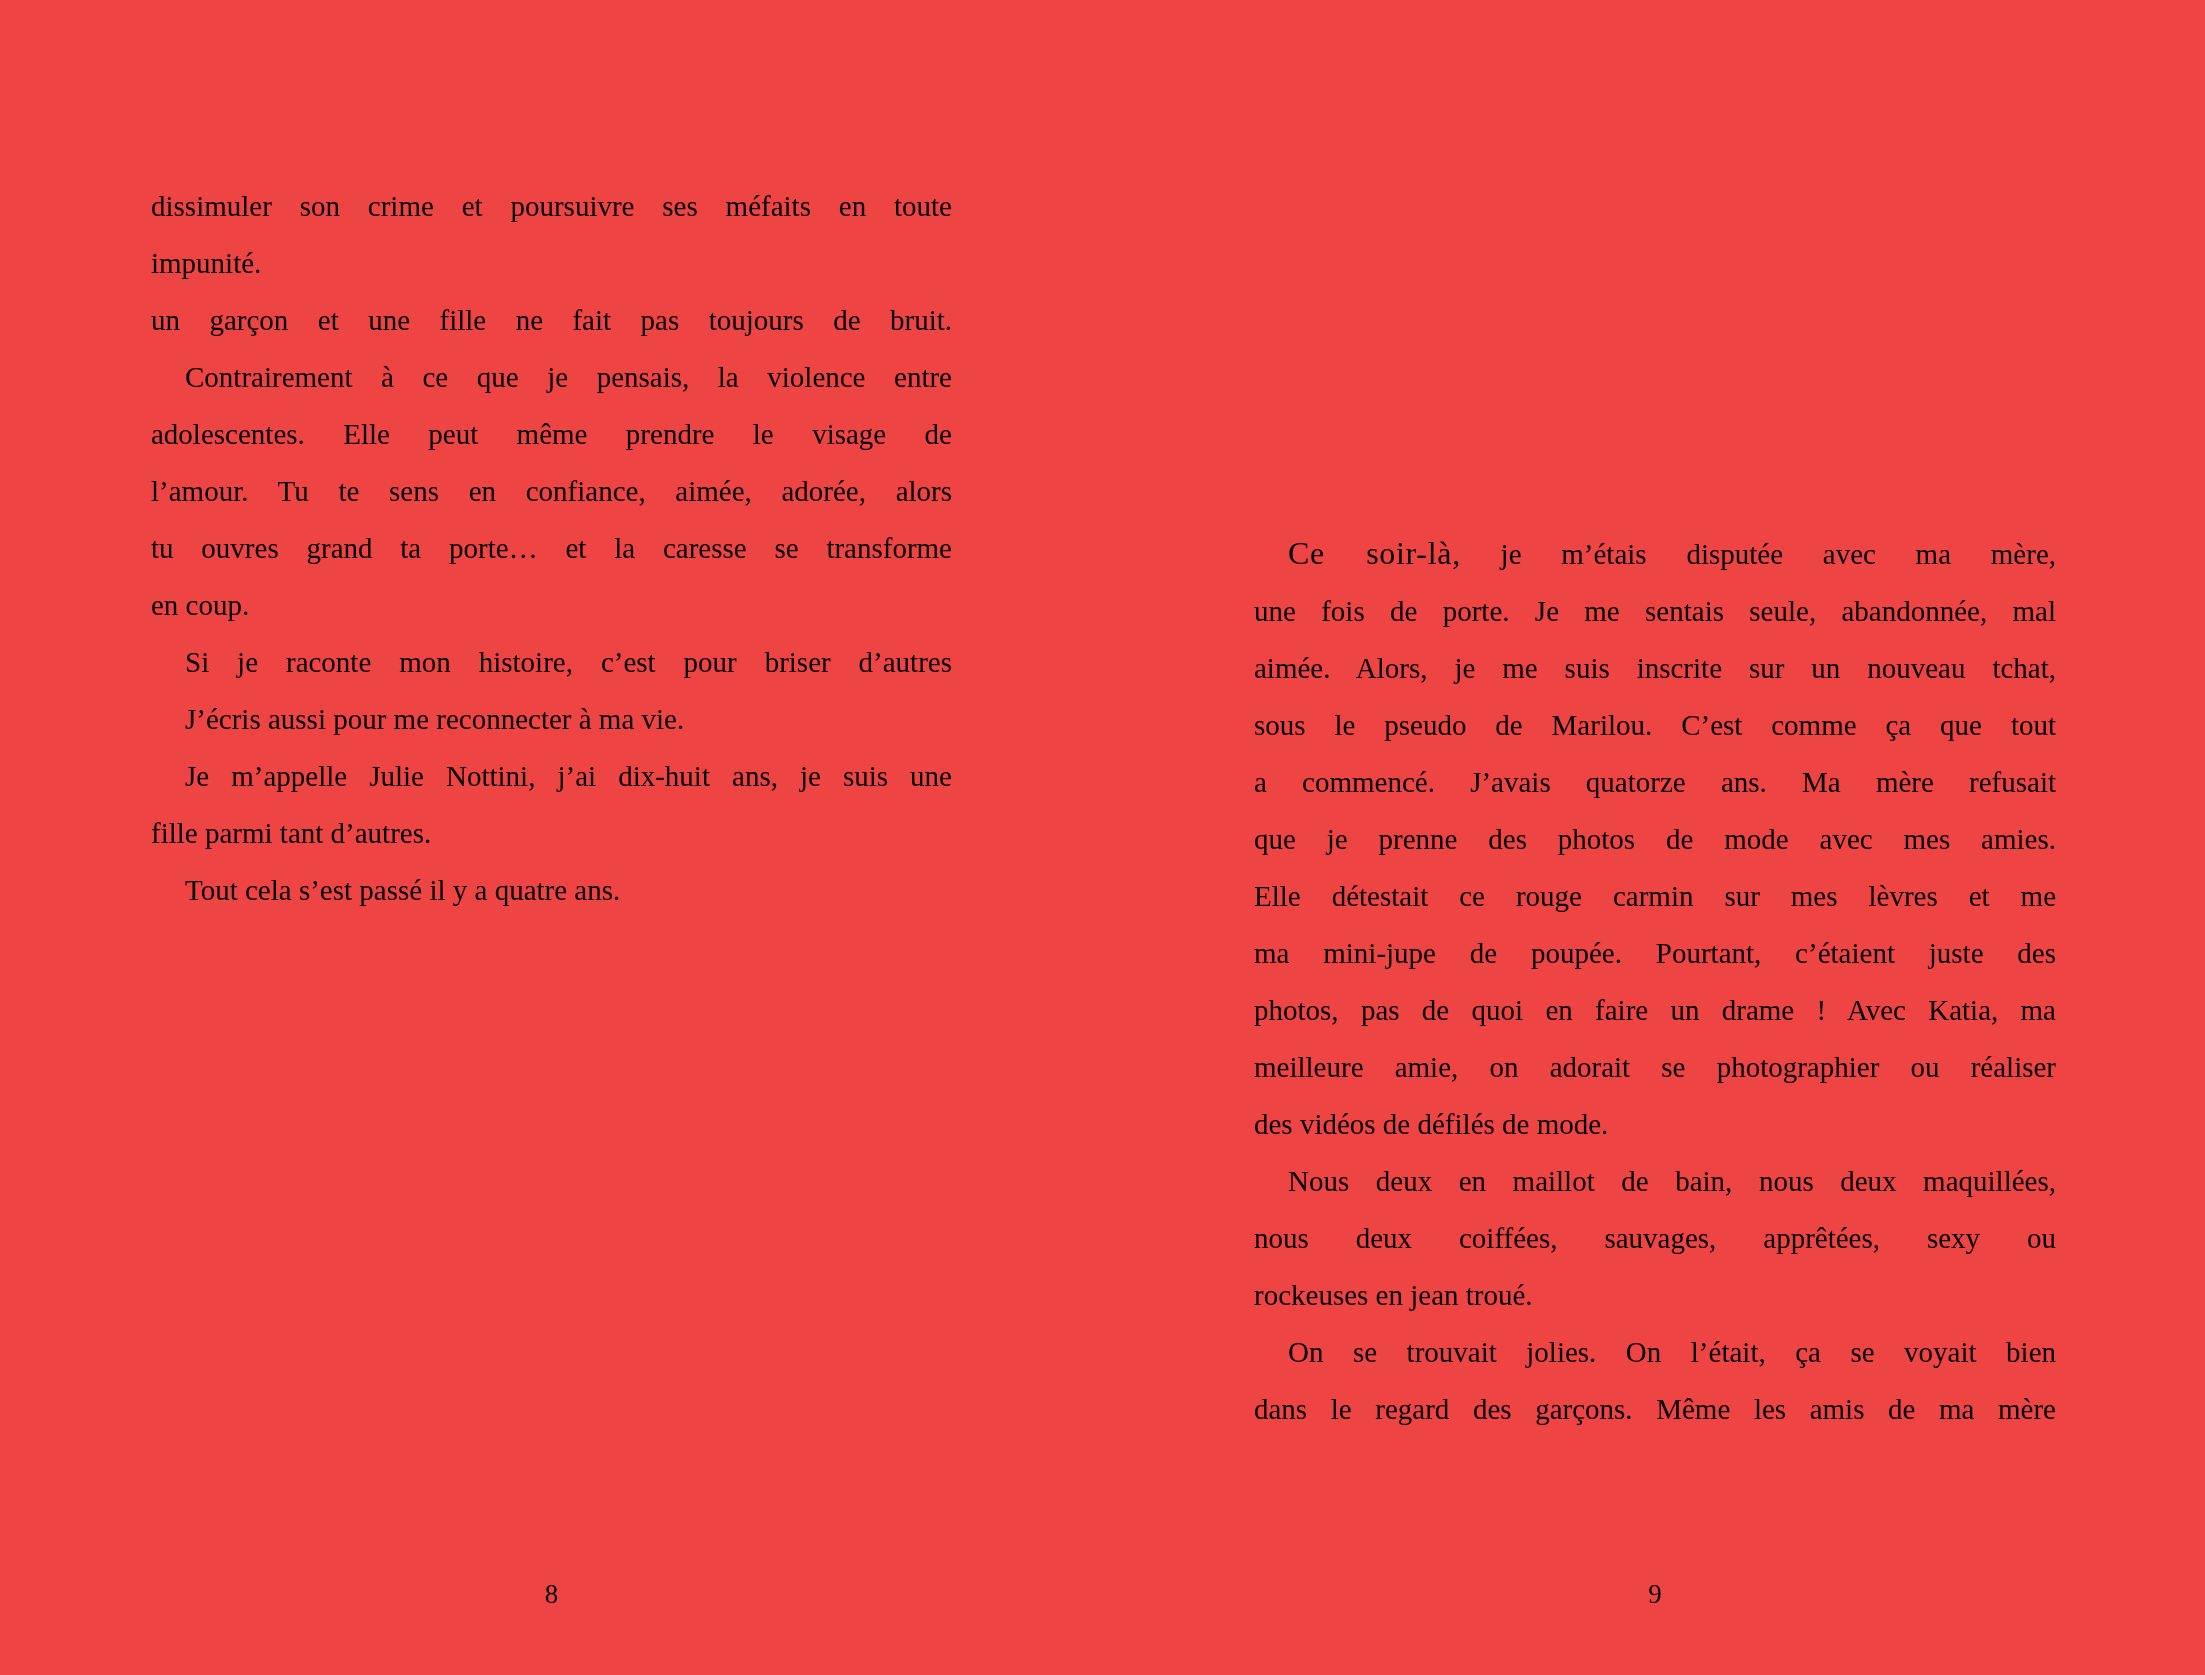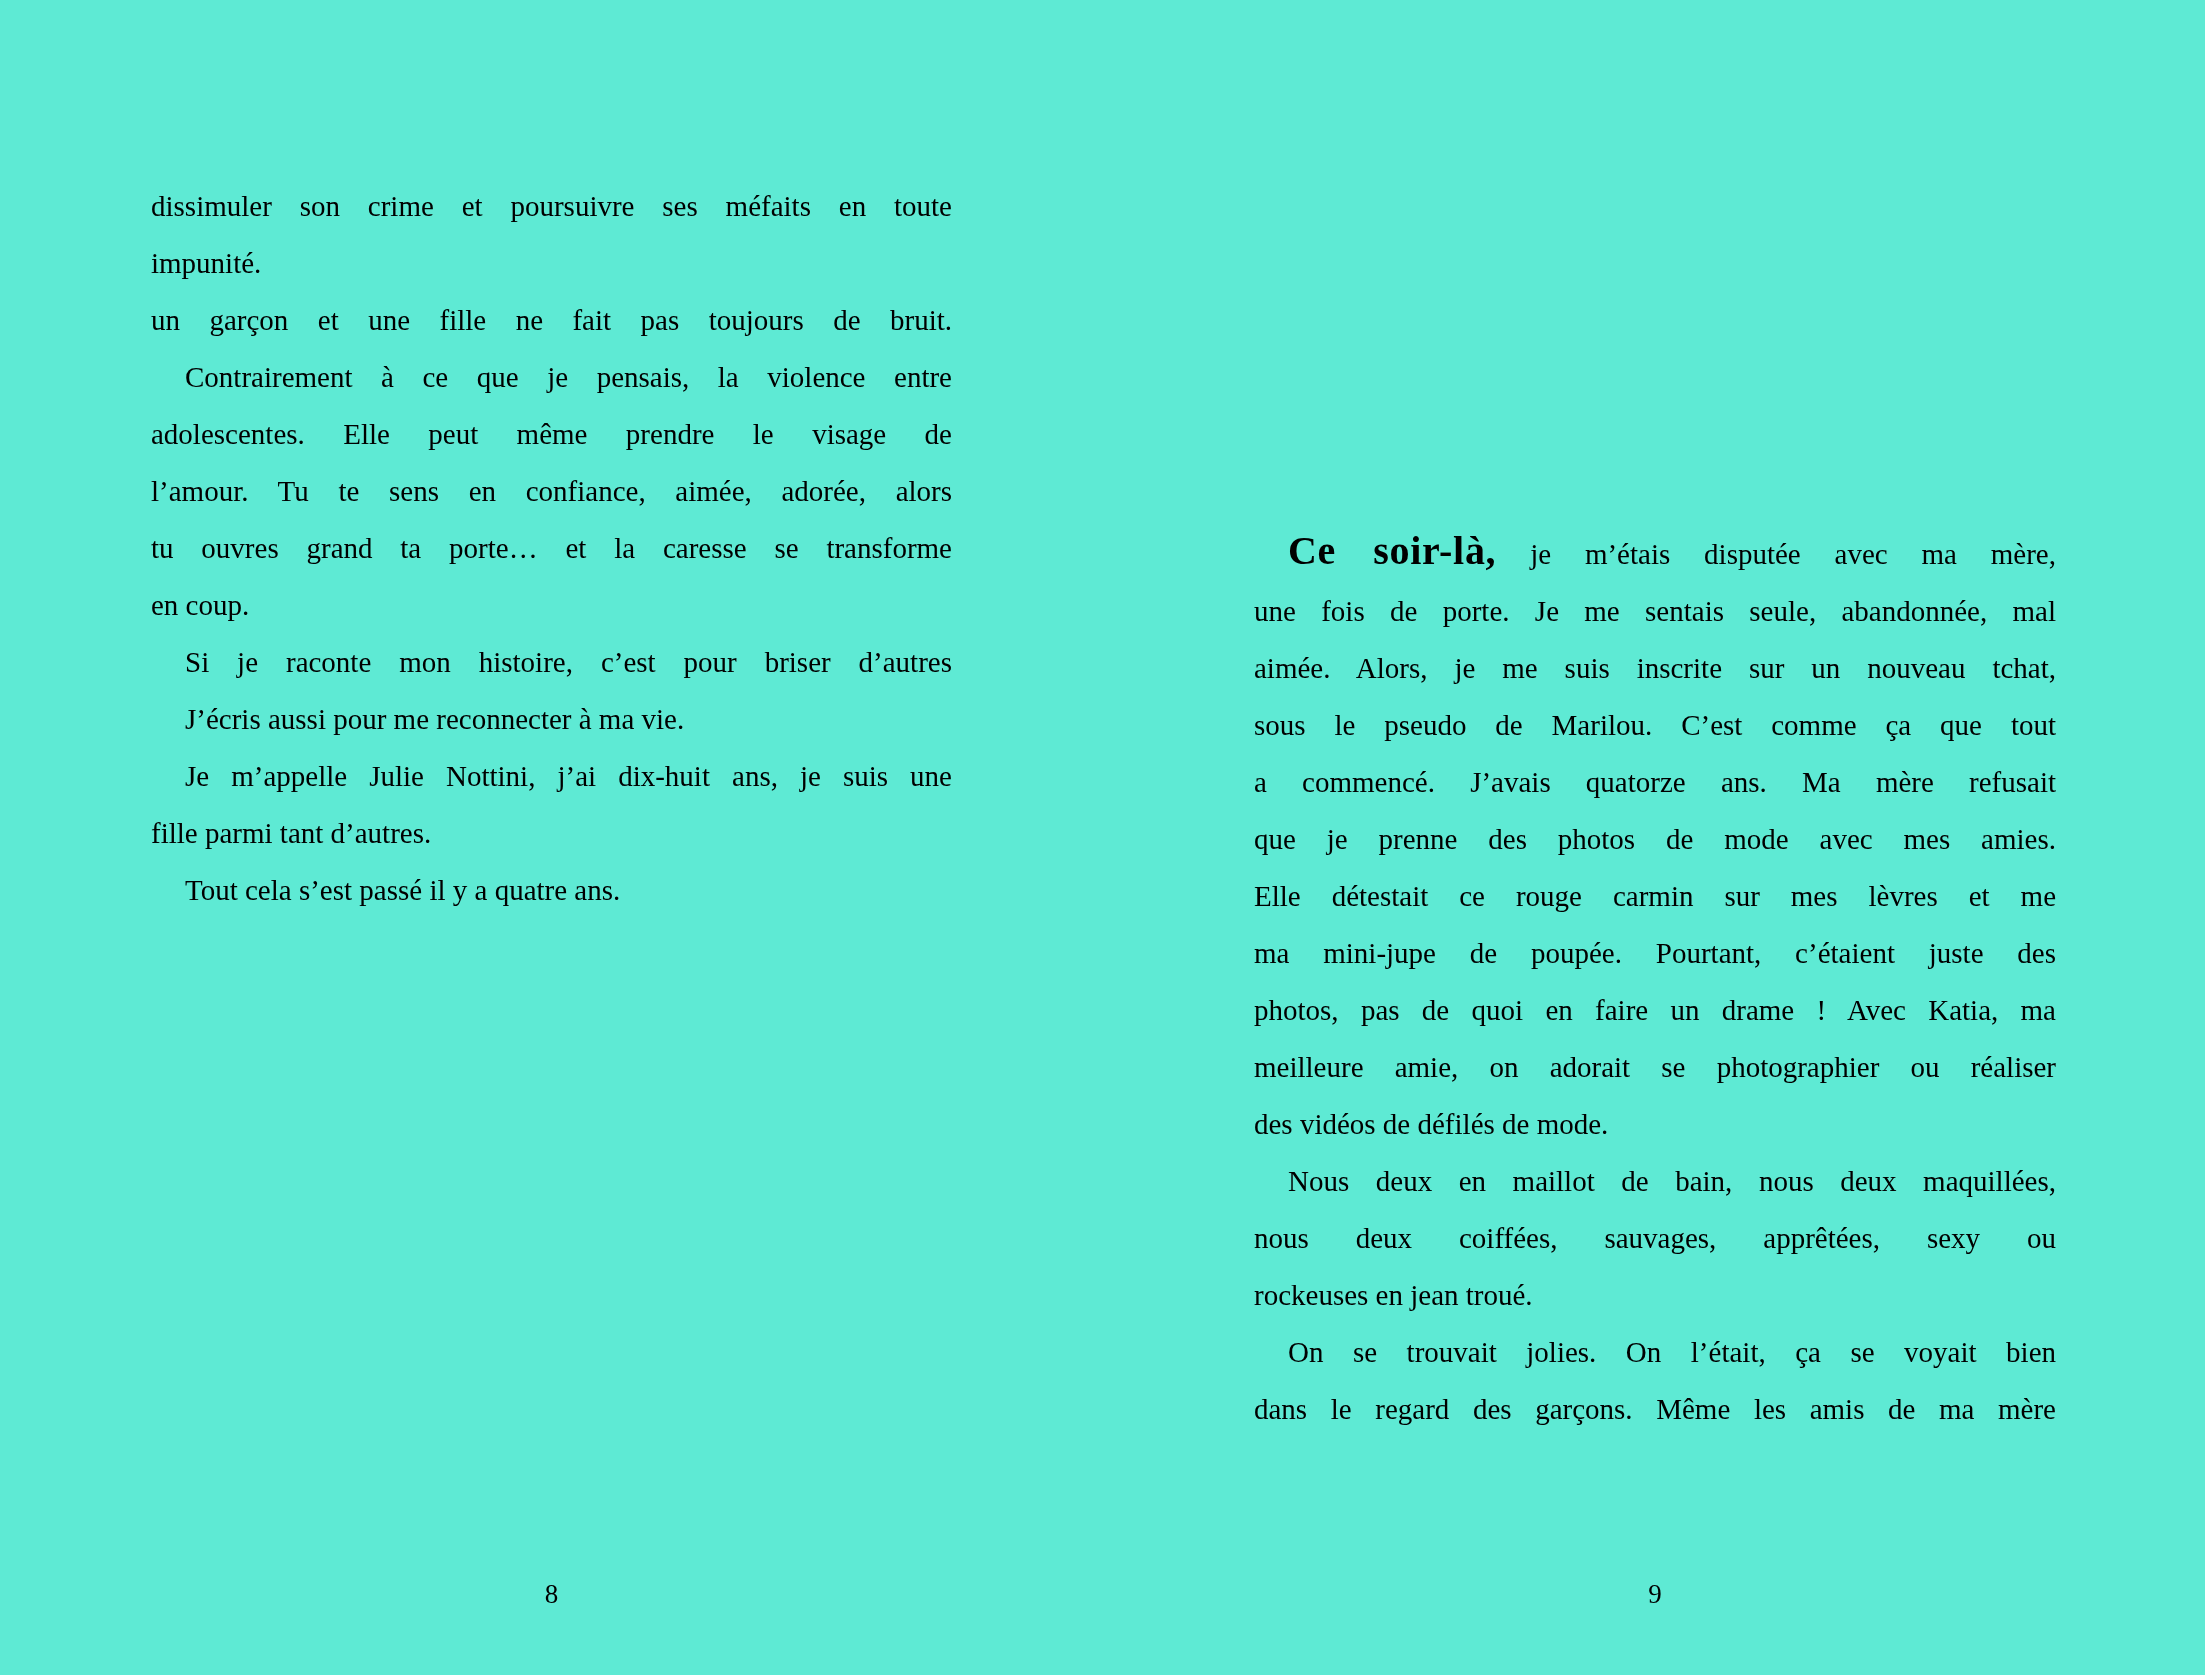--- a/index.html
+++ b/index.html
@@ -4,42 +4,42 @@
 <style>
   html, body {
     margin: 0;
     padding: 0;
     background: #ffffff;
   }
   #spread {
     position: relative;
     width: 2205px;
     height: 1676px;
-    background: #5eead4;
+    background: #ef4444;
     font-family: "Liberation Serif", serif;
     color: #000000;
     overflow: hidden;
   }
   .col {
     position: absolute;
   }
   #col-left  { left: 151px;  top: 178px; width: 801px; }
   #col-right { left: 1254px; top: 526px; width: 802px; }
   .line {
     font-size: 29px;
     line-height: 57px;
     white-space: nowrap;
     text-align: justify;
     text-align-last: justify;
   }
   .line.noj { text-align-last: left; }
   .line.ind { padding-left: 34px; }
   .opener {
-    font-weight: bold;
-    font-size: 40px;
+    font-weight: normal;
+    font-size: 32px;
     line-height: 0;
     letter-spacing: 0.7px;
   }
   .folio {
     position: absolute;
     top: 1565px;
     font-size: 27px;
     line-height: 58px;
     text-align: center;
     text-align-last: center;

